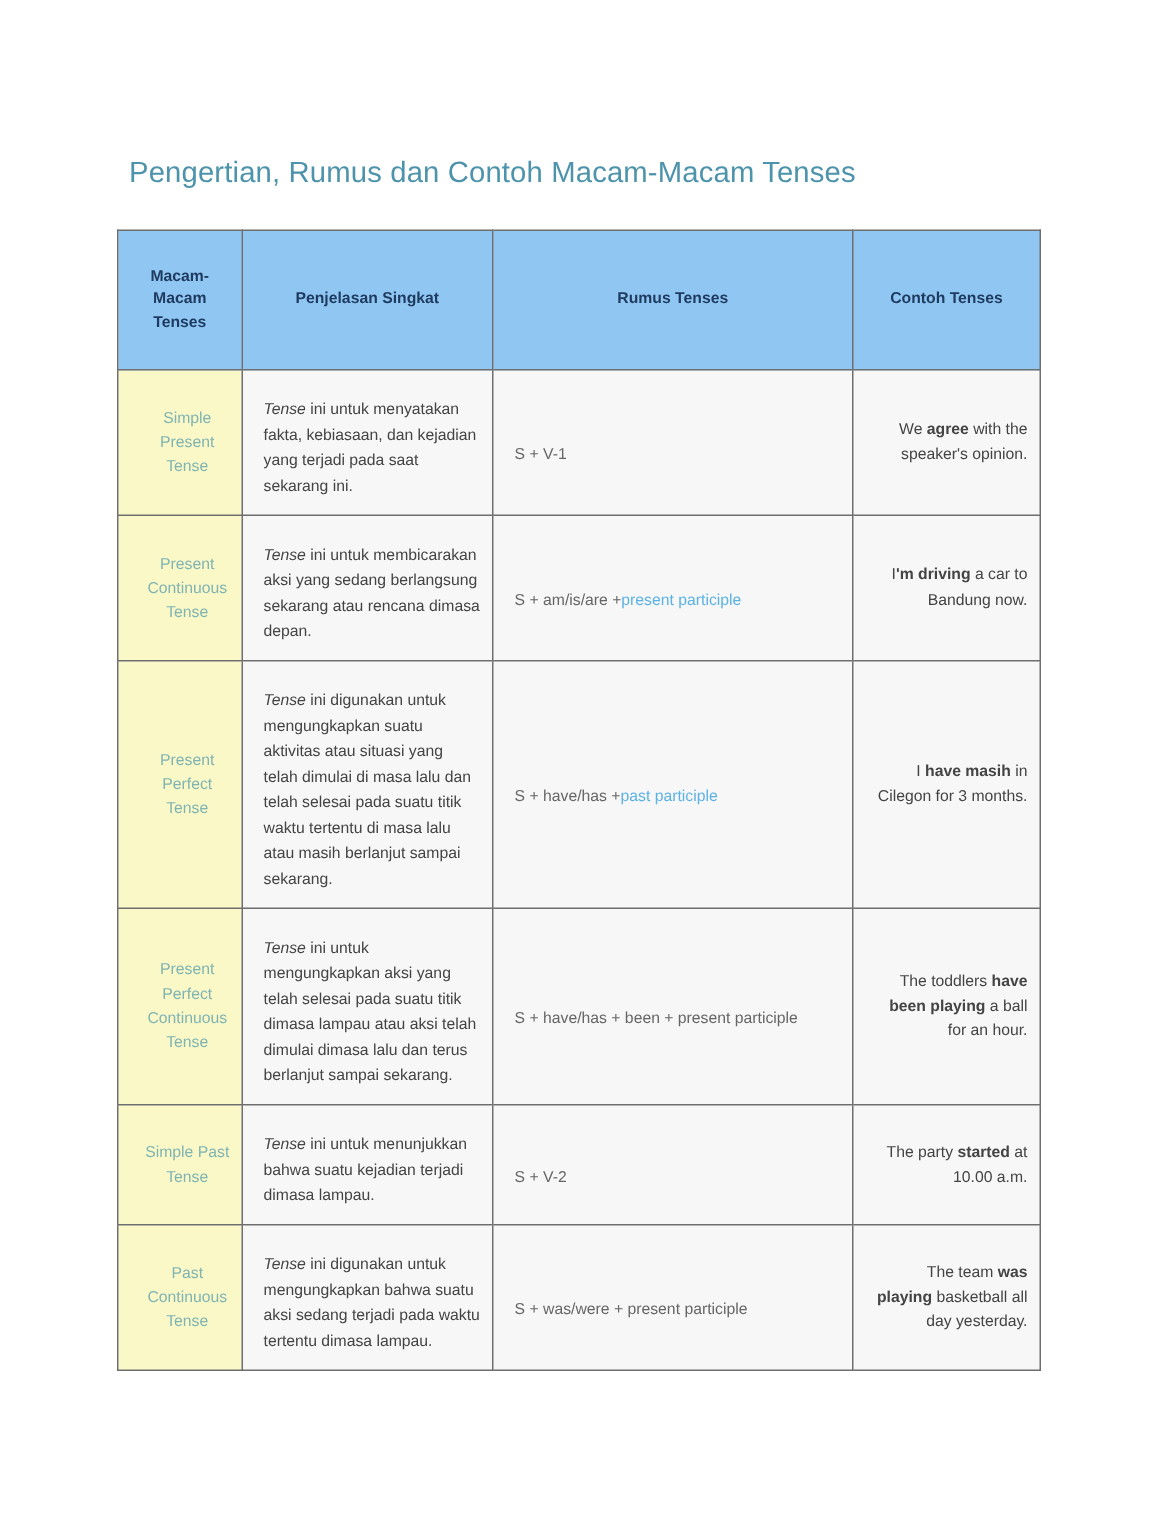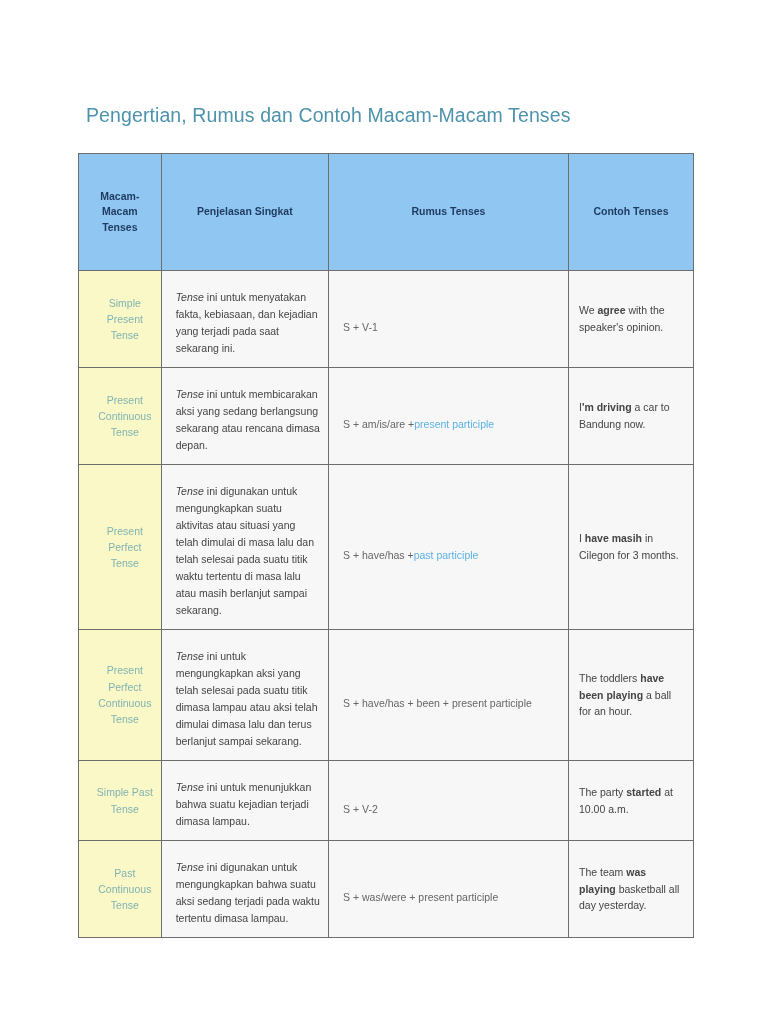--- a/index.html
+++ b/index.html
@@ -35,21 +35,21 @@
     position: absolute;
     left: 78px;
     top: 153px;
     width: 616px;
     border-collapse: collapse;
     table-layout: fixed;
   }
   .tenses-table td, .tenses-table th {
     border: 1px solid #6e6e6e;
     vertical-align: middle;
-    padding: 16px;
+    padding: 4px;
   }
   .col-kind   { width: 82px; }
   .col-desc   { width: 166px; }
   .col-rumus  { width: 238px; }
   .col-contoh { width: 124px; }
 
   thead th {
     background: #8fc6f2;
     color: #1f3a5f;
     font-size: 10.5px;
@@ -86,20 +86,21 @@
     padding: 24px 10px 6px 14px;
     vertical-align: middle;
   }
   td.cell-contoh {
     background: #f7f7f7;
     color: #444444;
     font-size: 10.5px;
     line-height: 1.6;
     padding: 6px 8px 6px 10px;
     vertical-align: middle;
+    text-align: right;
   }
   .it { font-style: italic; }
   .bd { font-weight: bold; }
   .lnk { color: #5cb2e4; }
 
   .kind-line { display: block; }
 </style>
 </head>
 <body>
 

